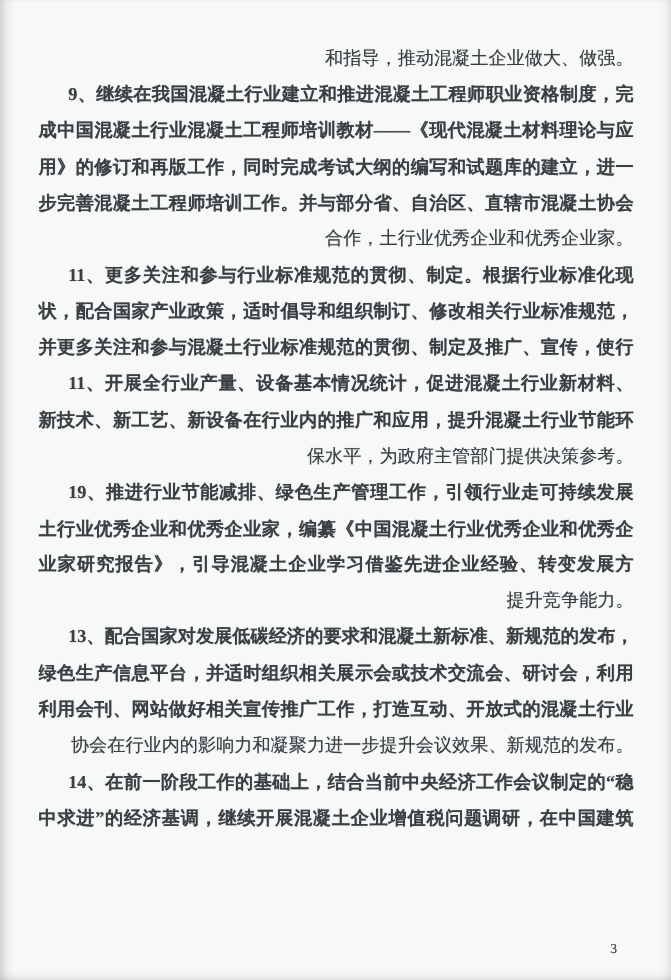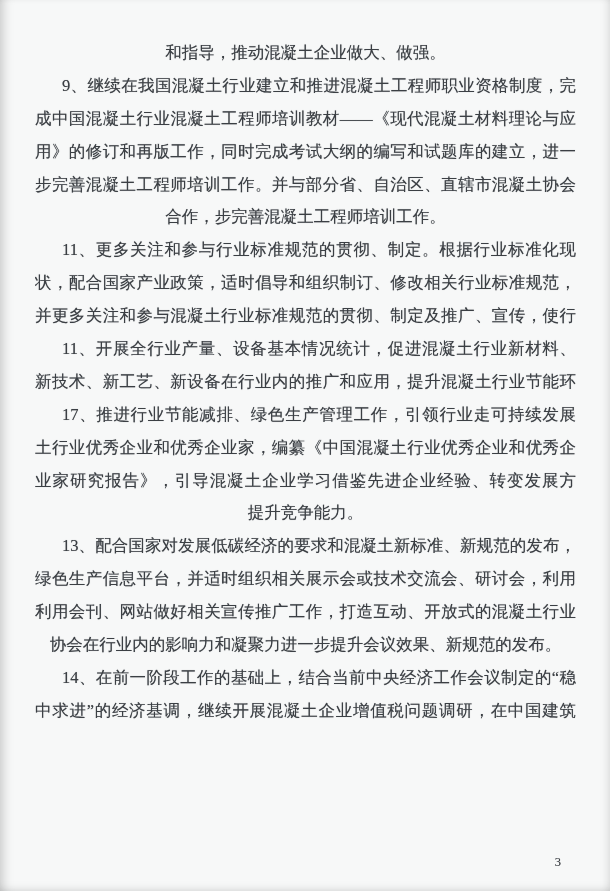--- a/index.html
+++ b/index.html
@@ -37,25 +37,26 @@
     right: 34px;
     top: 37px;
     font-size: 16.5px;
     line-height: 32.9px;
     color: var(--ink, #3b3f44);
     text-shadow: 0 0 0.7px rgba(59,63,68,0.55);
   }
   .line {
     height: 32.9px;
     overflow: hidden;
-    text-align: center;
+    text-align: right;
   }
   .line.fill {
     text-align: justify;
     text-align-last: justify;
+    font-weight: bold;
   }
   .line.indent {
     text-indent: 27px;
   }
   .page-number {
     position: absolute;
     right: 49px;
     bottom: 21px;
     font-size: 12.5px;
     color: var(--ink, #454a4e);
@@ -65,27 +66,28 @@
 </head>
 <body>
 
 <div class="page">
   <div class="body-text">
       <div class="line">和指导，推动混凝土企业做大、做强。</div>
       <div class="line indent fill">9、继续在我国混凝土行业建立和推进混凝土工程师职业资格制度，完</div>
       <div class="line fill">成中国混凝土行业混凝土工程师培训教材——《现代混凝土材料理论与应</div>
       <div class="line fill">用》的修订和再版工作，同时完成考试大纲的编写和试题库的建立，进一</div>
       <div class="line fill">步完善混凝土工程师培训工作。并与部分省、自治区、直辖市混凝土协会</div>
-      <div class="line">合作，步完善混凝土工程师培训工作。</div>
+      <div class="line">合作，土行业优秀企业和优秀企业家。</div>
       <div class="line indent fill">11、更多关注和参与行业标准规范的贯彻、制定。根据行业标准化现</div>
       <div class="line fill">状，配合国家产业政策，适时倡导和组织制订、修改相关行业标准规范，</div>
       <div class="line fill">并更多关注和参与混凝土行业标准规范的贯彻、制定及推广、宣传，使行</div>
       <div class="line indent fill">11、开展全行业产量、设备基本情况统计，促进混凝土行业新材料、</div>
       <div class="line fill">新技术、新工艺、新设备在行业内的推广和应用，提升混凝土行业节能环</div>
-      <div class="line indent fill">17、推进行业节能减排、绿色生产管理工作，引领行业走可持续发展</div>
+      <div class="line">保水平，为政府主管部门提供决策参考。</div>
+      <div class="line indent fill">19、推进行业节能减排、绿色生产管理工作，引领行业走可持续发展</div>
       <div class="line fill">土行业优秀企业和优秀企业家，编纂《中国混凝土行业优秀企业和优秀企</div>
       <div class="line fill">业家研究报告》，引导混凝土企业学习借鉴先进企业经验、转变发展方式、</div>
       <div class="line">提升竞争能力。</div>
       <div class="line indent fill">13、配合国家对发展低碳经济的要求和混凝土新标准、新规范的发布，</div>
       <div class="line fill">绿色生产信息平台，并适时组织相关展示会或技术交流会、研讨会，利用</div>
       <div class="line fill">利用会刊、网站做好相关宣传推广工作，打造互动、开放式的混凝土行业</div>
       <div class="line">协会在行业内的影响力和凝聚力进一步提升会议效果、新规范的发布。</div>
       <div class="line indent fill">14、在前一阶段工作的基础上，结合当前中央经济工作会议制定的“稳</div>
       <div class="line fill">中求进”的经济基调，继续开展混凝土企业增值税问题调研，在中国建筑</div>
     </div>

